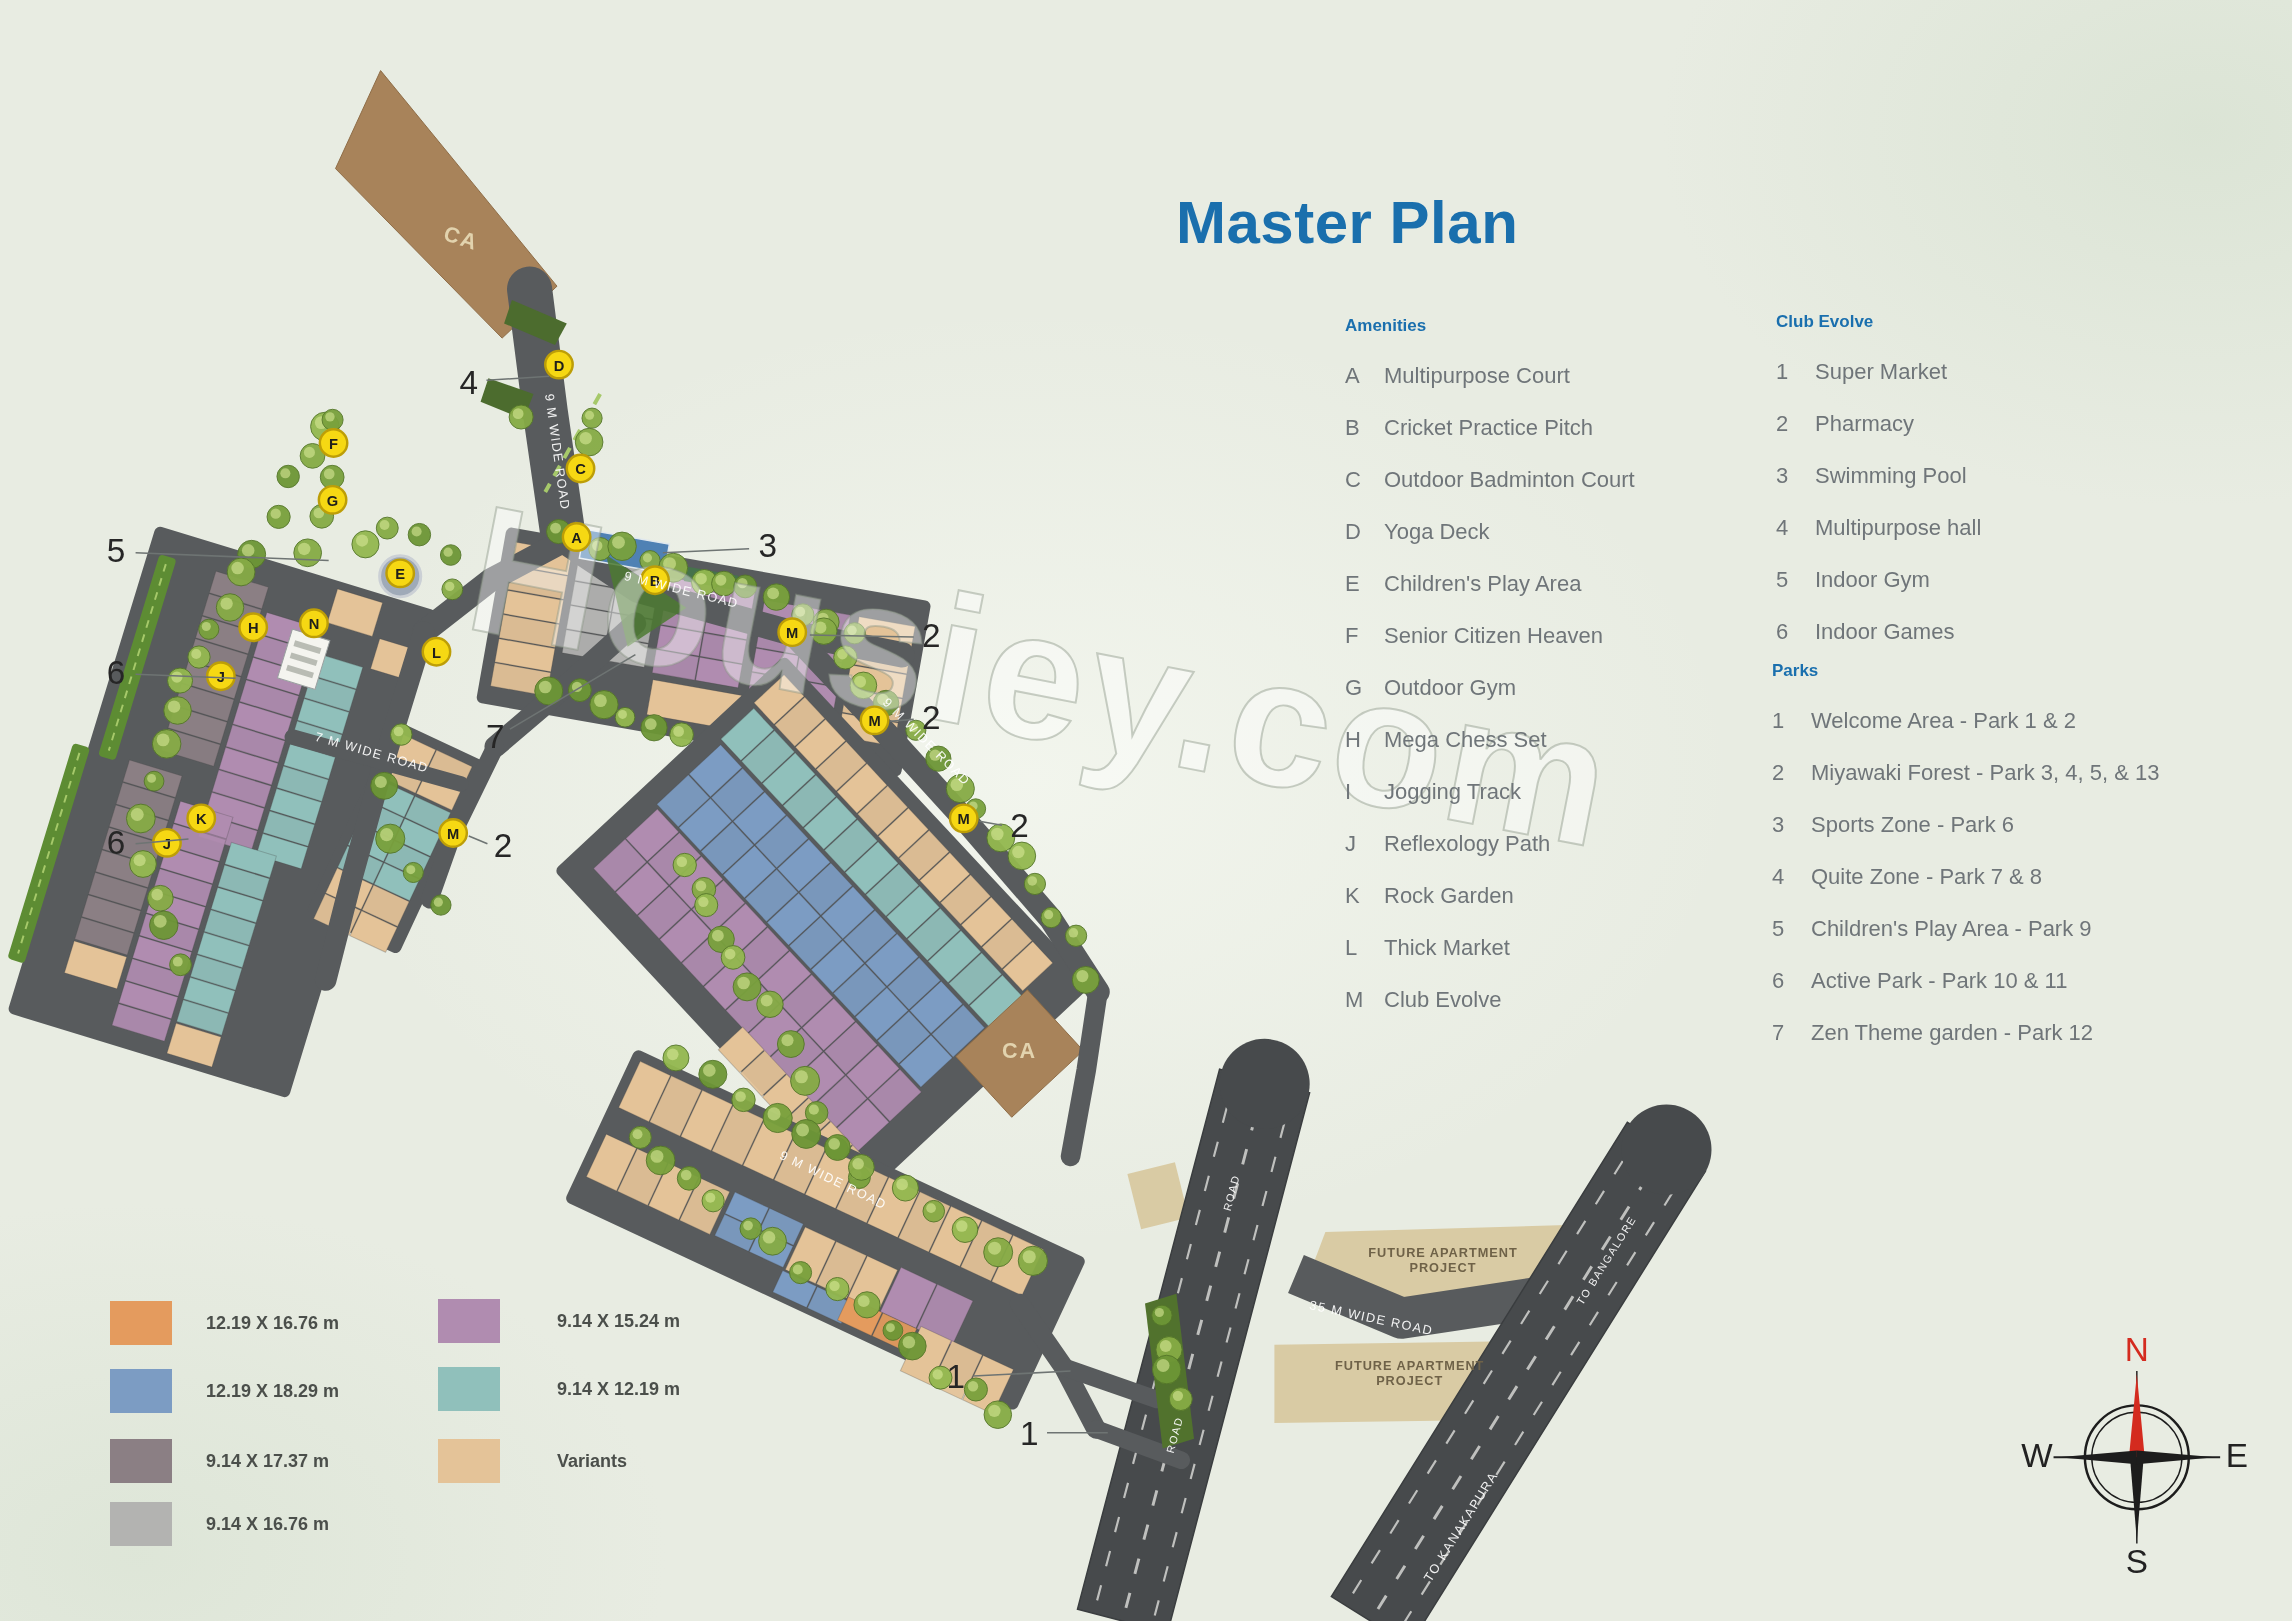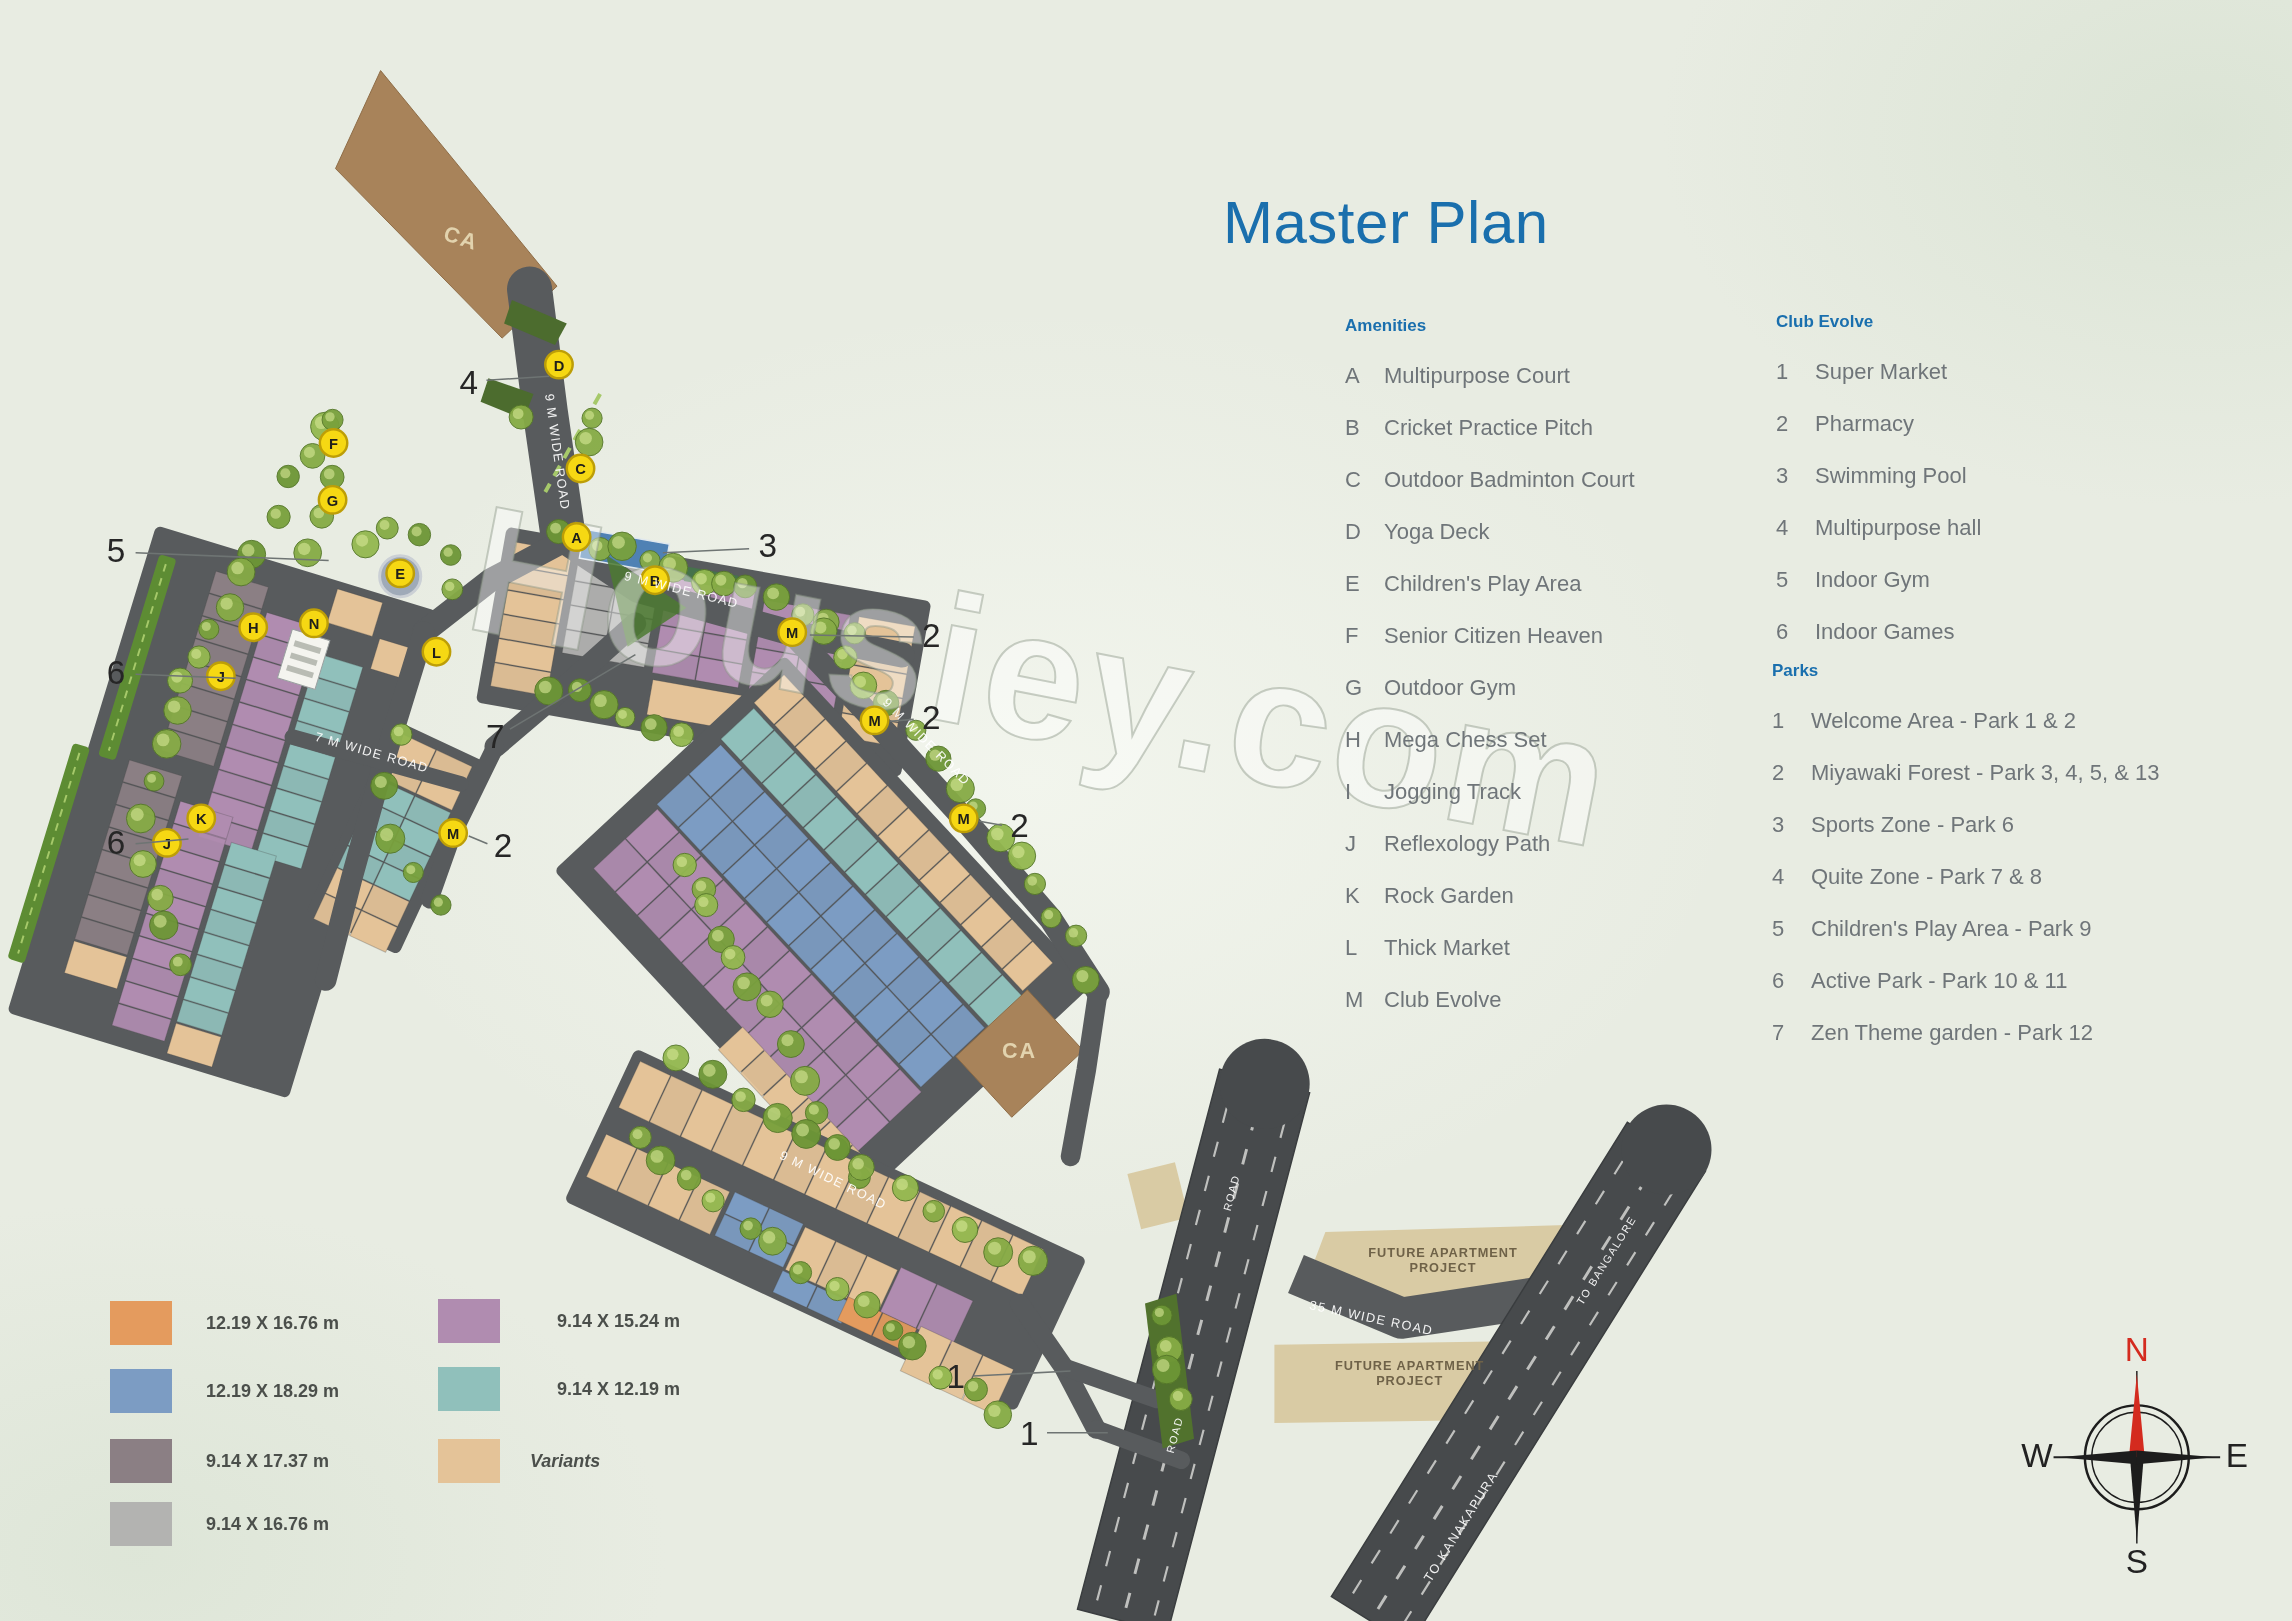--- a/index.html
+++ b/index.html
@@ -4,21 +4,21 @@
 <style>
   html,body{margin:0;padding:0;background:#dfe3da;}
   .page{position:relative;width:2293px;height:1621px;overflow:hidden;
     font-family:"Liberation Sans",sans-serif;
     background:
       radial-gradient(1176px 784px at 45% 48%, rgba(243,246,238,.9) 0%, rgba(243,246,238,0) 60%),
       radial-gradient(882px 588px at 6% 96%, rgba(219,228,213,.8) 0%, rgba(219,228,213,0) 60%),
       radial-gradient(980px 686px at 96% 8%, rgba(216,226,210,.8) 0%, rgba(216,226,210,0) 55%),
       #e8ece2;}
   svg text{font-family:"Liberation Sans",sans-serif;}
-  .page-title{position:absolute;left:1223px;top:188px;font-size:60px;font-weight:400;color:#1a6fad;letter-spacing:0.5px;}
+  .page-title{position:absolute;left:1176px;top:188px;font-size:60px;font-weight:700;color:#1a6fad;letter-spacing:0.5px;}
   .list-col{position:absolute;}
   .list-head{font-size:17px;font-weight:bold;color:#1a6fae;}
   .list-items{margin-top:13.7px;}
   .list-row{display:flex;align-items:center;height:52px;font-size:22px;color:#6f7579;}
   .list-key{width:39px;flex:none;}
   .legend-swatch{position:absolute;width:62px;height:44px;}
   .legend-label{position:absolute;height:44px;line-height:44px;font-size:18px;font-weight:bold;color:#4b4f4b;white-space:nowrap;}
 </style>
 </head>
 <body>
@@ -799,16 +799,16 @@
       <div class="legend-label" style="left: 206px; top: 1369px;">12.19 X 18.29 m</div>
       <div class="legend-swatch" style="left: 110px; top: 1439px; background: rgb(139, 127, 132);"></div>
       <div class="legend-label" style="left: 206px; top: 1439px;">9.14 X 17.37 m</div>
       <div class="legend-swatch" style="left: 110px; top: 1502px; background: rgb(179, 179, 177);"></div>
       <div class="legend-label" style="left: 206px; top: 1502px;">9.14 X 16.76 m</div>
       <div class="legend-swatch" style="left: 438px; top: 1299px; background: rgb(176, 140, 176);"></div>
       <div class="legend-label" style="left: 557px; top: 1299px;">9.14 X 15.24 m</div>
       <div class="legend-swatch" style="left: 438px; top: 1367px; background: rgb(144, 192, 187);"></div>
       <div class="legend-label" style="left: 557px; top: 1367px;">9.14 X 12.19 m</div>
       <div class="legend-swatch" style="left: 438px; top: 1439px; background: rgb(228, 195, 152);"></div>
-      <div class="legend-label" style="left: 530px; top: 1439px; font-style: italic;">Variants</div>
+      <div class="legend-label" style="left: 557px; top: 1439px;">Variants</div>
     </div>
 </div>
 
 
 </body></html>

